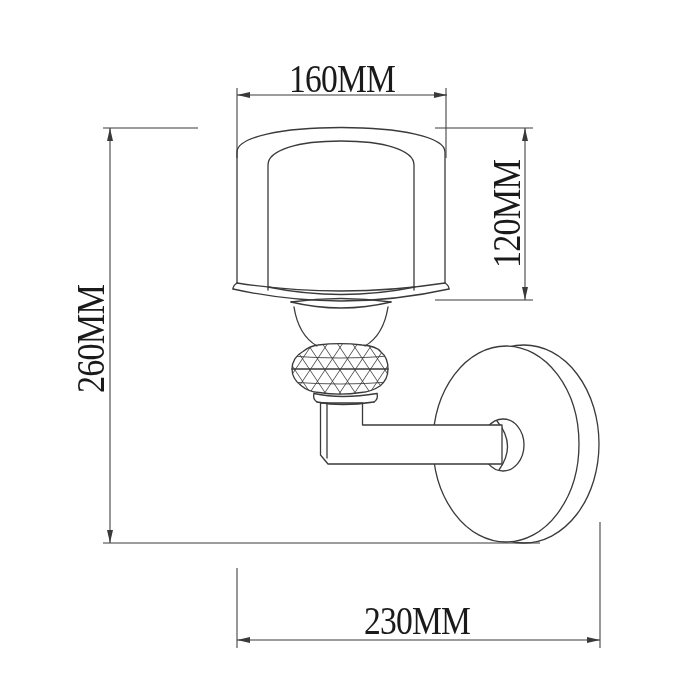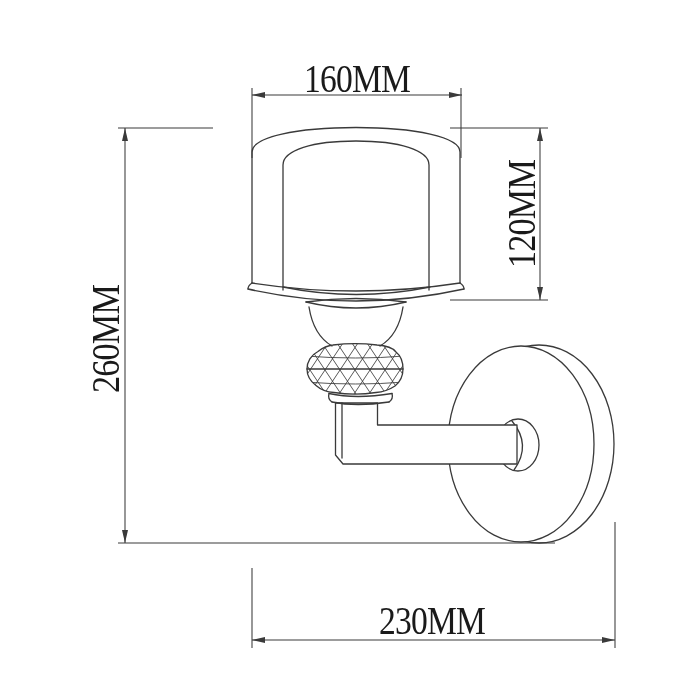--- a/index.html
+++ b/index.html
@@ -3,21 +3,21 @@
 <meta charset="utf-8">
 <style>
   :root{
     --line:#3a3a3a;
     --text:#1a1a1a;
     --bg:#ffffff;
   }
   html,body{margin:0;padding:0;background:#fff;}
   .stage{
     width:676px;height:700px;background:var(--bg);
-    position:relative;overflow:hidden;padding-left:15px;
+    position:relative;overflow:hidden;
   }
   svg{display:block;}
   .obj{stroke:var(--line);stroke-width:1.3;fill:none;stroke-linecap:round;stroke-linejoin:round;}
   .obj-fill{stroke:var(--line);stroke-width:1.3;fill:var(--bg);stroke-linejoin:round;}
   .lattice{stroke:var(--line);stroke-width:0.85;fill:none;}
   .dim{stroke:var(--line);stroke-width:1.05;fill:none;}
   .dim-arrow{fill:var(--line);stroke:none;}
   .dim-text{
     font-family:"Liberation Serif","DejaVu Serif",serif;
     font-size:41px;

